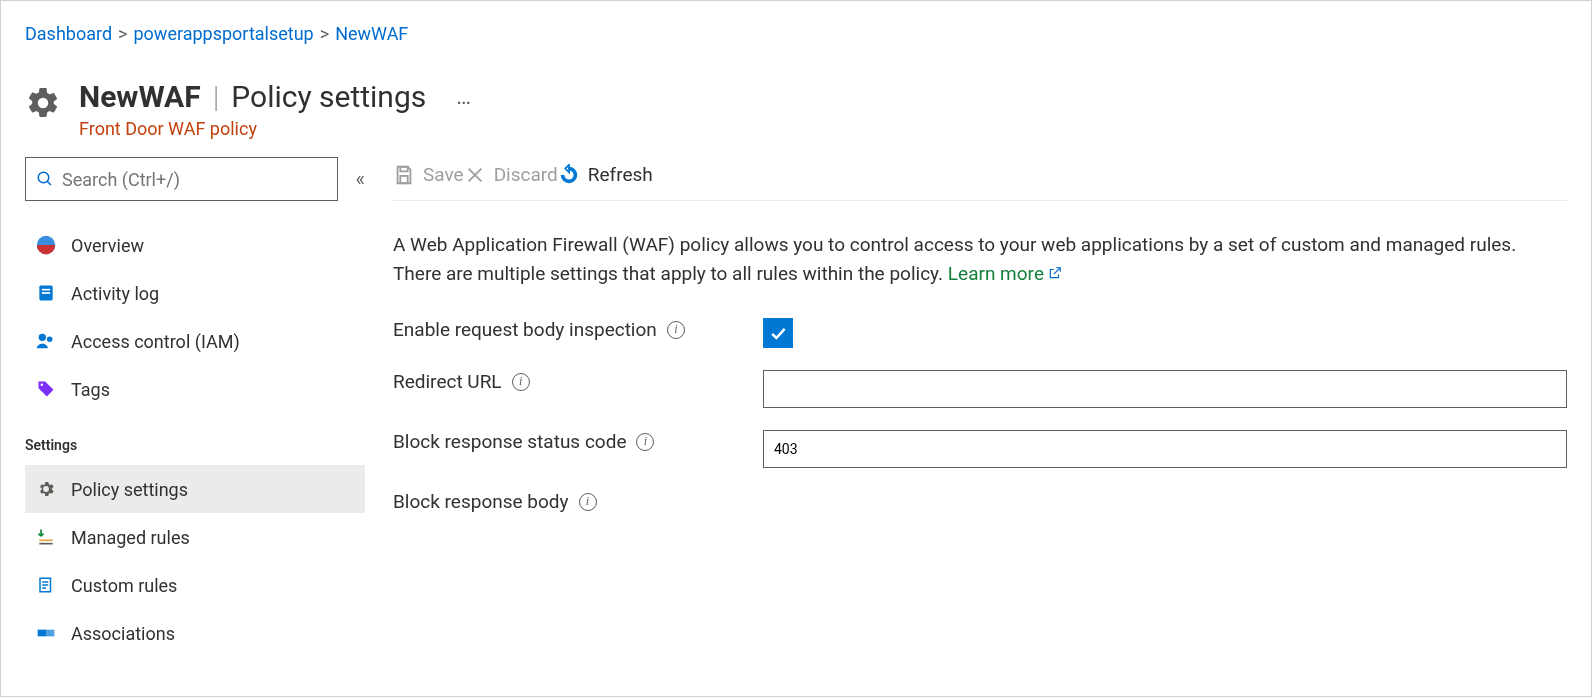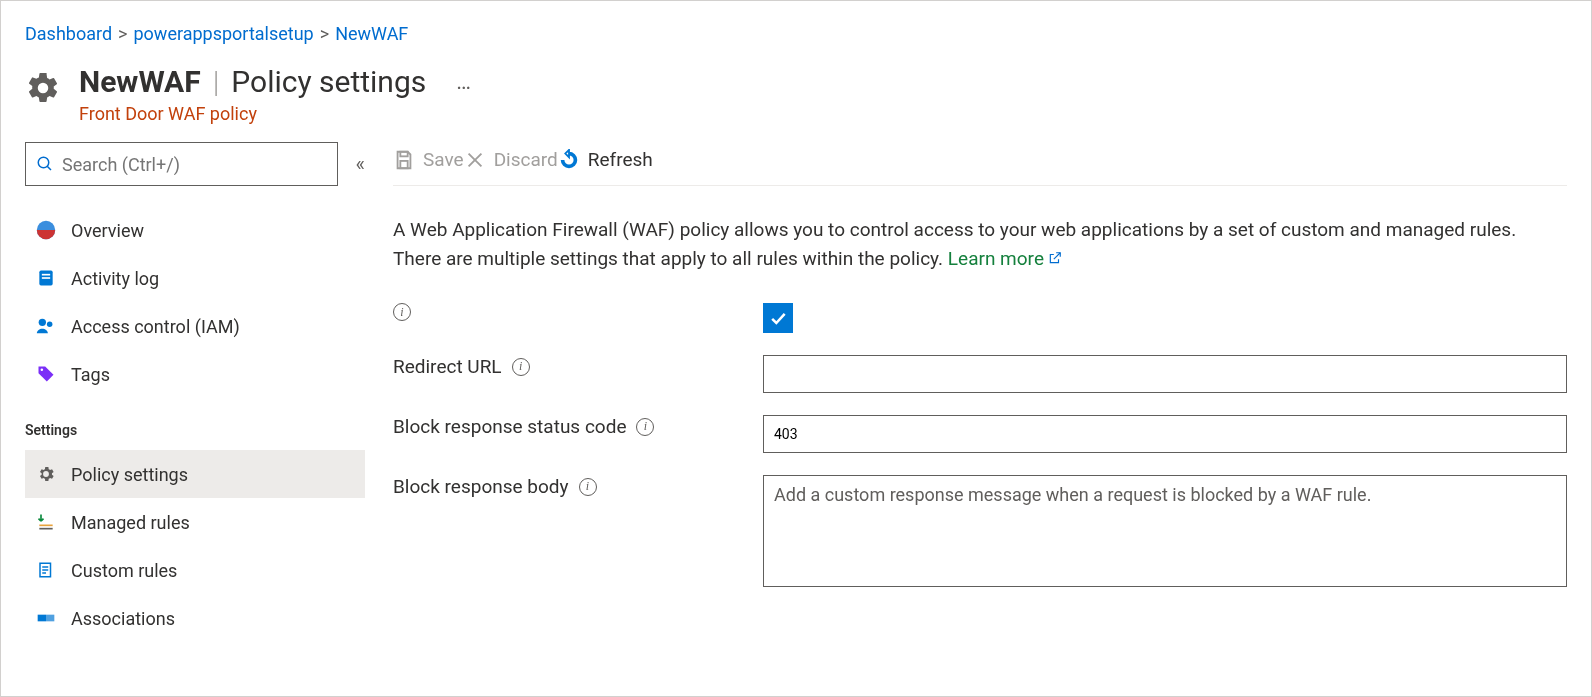--- a/index.html
+++ b/index.html
@@ -1,19 +1,19 @@
 <!DOCTYPE html>
 <html><head>
 <meta charset="utf-8">
 <style>
   * { box-sizing: border-box; margin: 0; padding: 0; font-family: "Segoe UI", -apple-system, BlinkMacSystemFont, Roboto, "Helvetica Neue", sans-serif; }
   body { background:#fff; color:#323130; }
   .frame { border:1px solid #d2d0ce; width:1592px; height:697px; padding:22px 24px 18px 24px; position:relative; }
   
-  .breadcrumb { font-size:18px; display:flex; align-items:center; gap:6px; margin-bottom:20px; }
+  .breadcrumb { font-size:18px; display:flex; align-items:center; gap:6px; margin-bottom:35px; }
   .breadcrumb a { color:#006ccf; text-decoration:none; }
   .breadcrumb .sep { color:#605e5c; }
   
   .hdr { display:flex; align-items:flex-start; gap:18px; margin-bottom:18px; }
   .hdr-icon { width:36px; height:36px; margin-top:6px; }
   .hdr-title { font-size:30px; font-weight:400; display:flex; align-items:center; gap:6px;}
   .hdr-title .name { font-weight:700; }
   .hdr-title .pipe { color:#a19f9d; font-weight:300; padding:0 6px;}
   .hdr-sub { font-size:18px; color:#c2410c; margin-top:4px;}
   .ellipsis { margin-left:24px; color:#605e5c; font-size:22px; letter-spacing:2px;}
@@ -205,20 +205,21 @@
         <span>A Web Application Firewall (WAF) policy allows you to control access to your web applications by a set of custom and managed rules. There are multiple settings that apply to all rules within the policy.</span>
         <a href="#"><span>Learn more</span><span class="ext-icon"><svg width="14" height="14" viewBox="0 0 24 24" fill="none" stroke="#006ccf" stroke-width="2">
                 <path d="M14 3h7v7"></path>
                 <path d="M10 14L21 3"></path>
                 <path d="M18 14v6H4V6h6"></path>
               </svg></span></a>
       </div>
 
       <div class="formrow">
         <div class="flabel">
+          <span>Enable request body inspection</span>
           <span class="info-icon">i</span>
         </div>
         <div class="finput">
           <div class="checkbox">
             <svg viewBox="0 0 24 24" fill="none" stroke="#fff" stroke-width="3">
                 <polyline points="5 13 10 18 20 7"></polyline>
               </svg>
           </div>
         </div>
       </div>
@@ -241,19 +242,16 @@
         <div class="finput">
           <input type="text" value="403" style="">
         </div>
       </div>
 
       <div class="formrow">
         <div class="flabel">
           <span>Block response body</span>
           <span class="info-icon">i</span>
         </div>
-        <div class="finput">
-          <textarea placeholder="Add a custom response message when a request is blocked by a WAF rule." style=""></textarea>
-        </div>
       </div>
     </div>
   </div>
 </div>
 
 </body></html>

